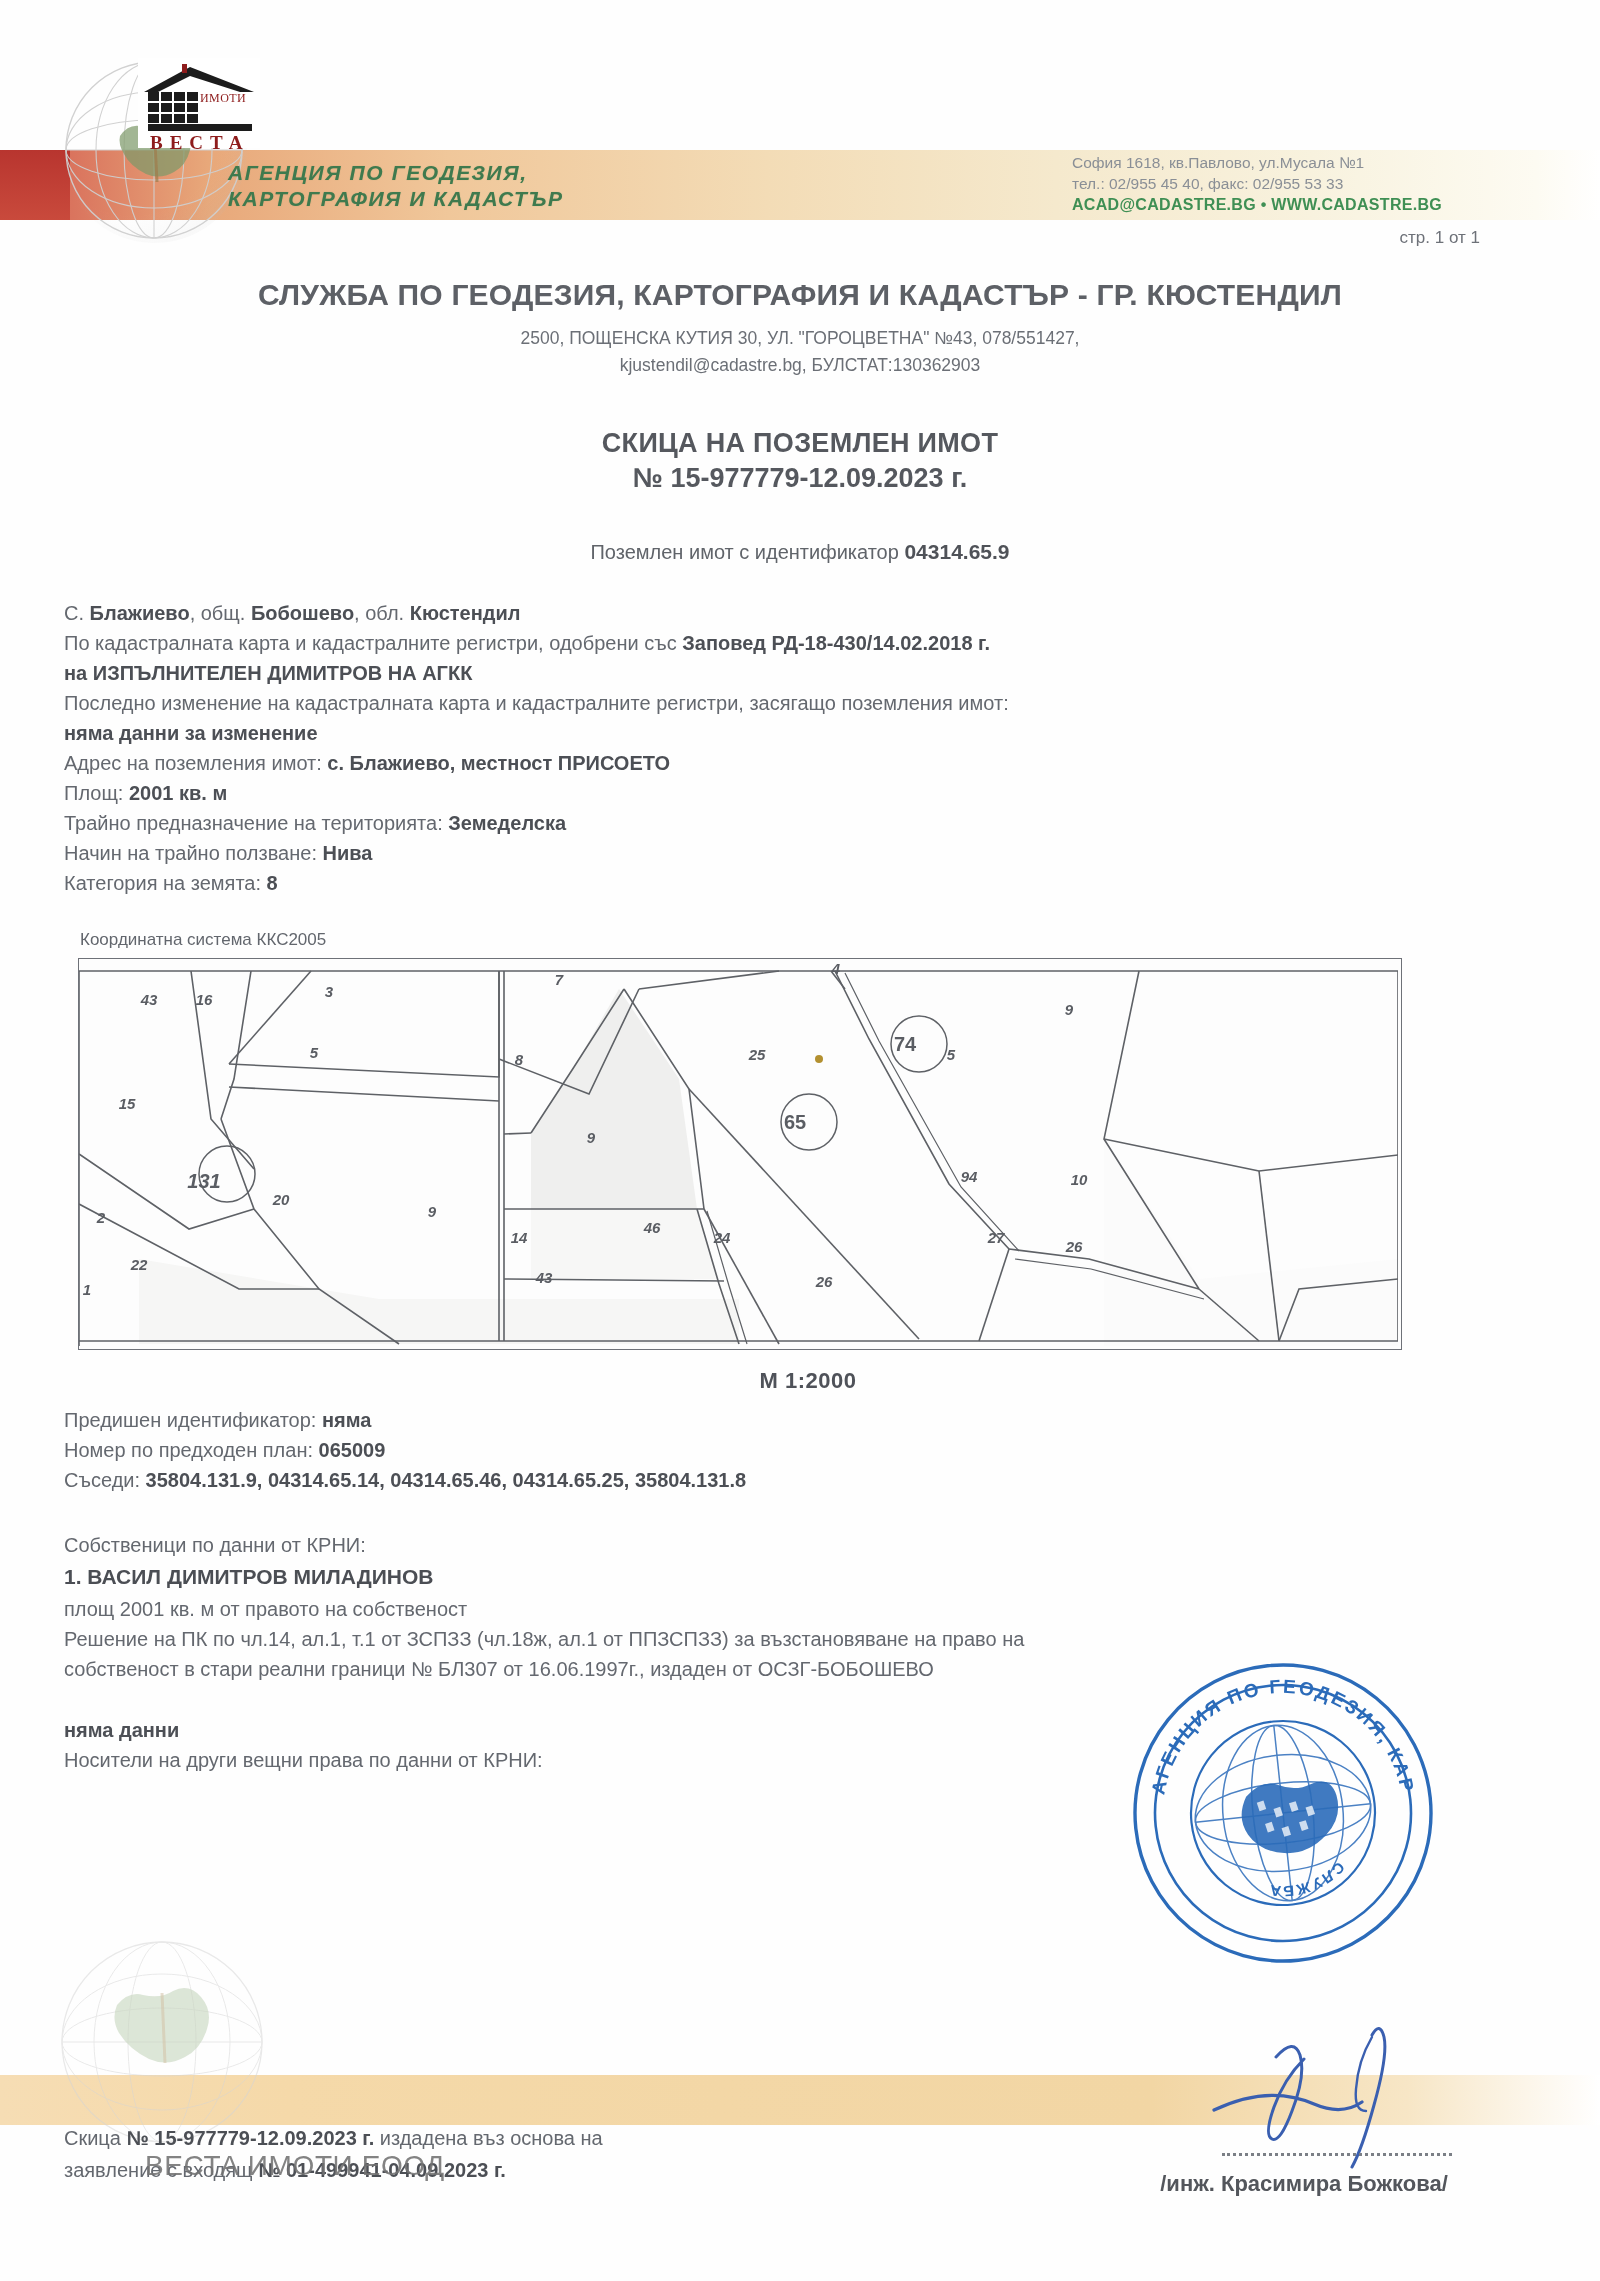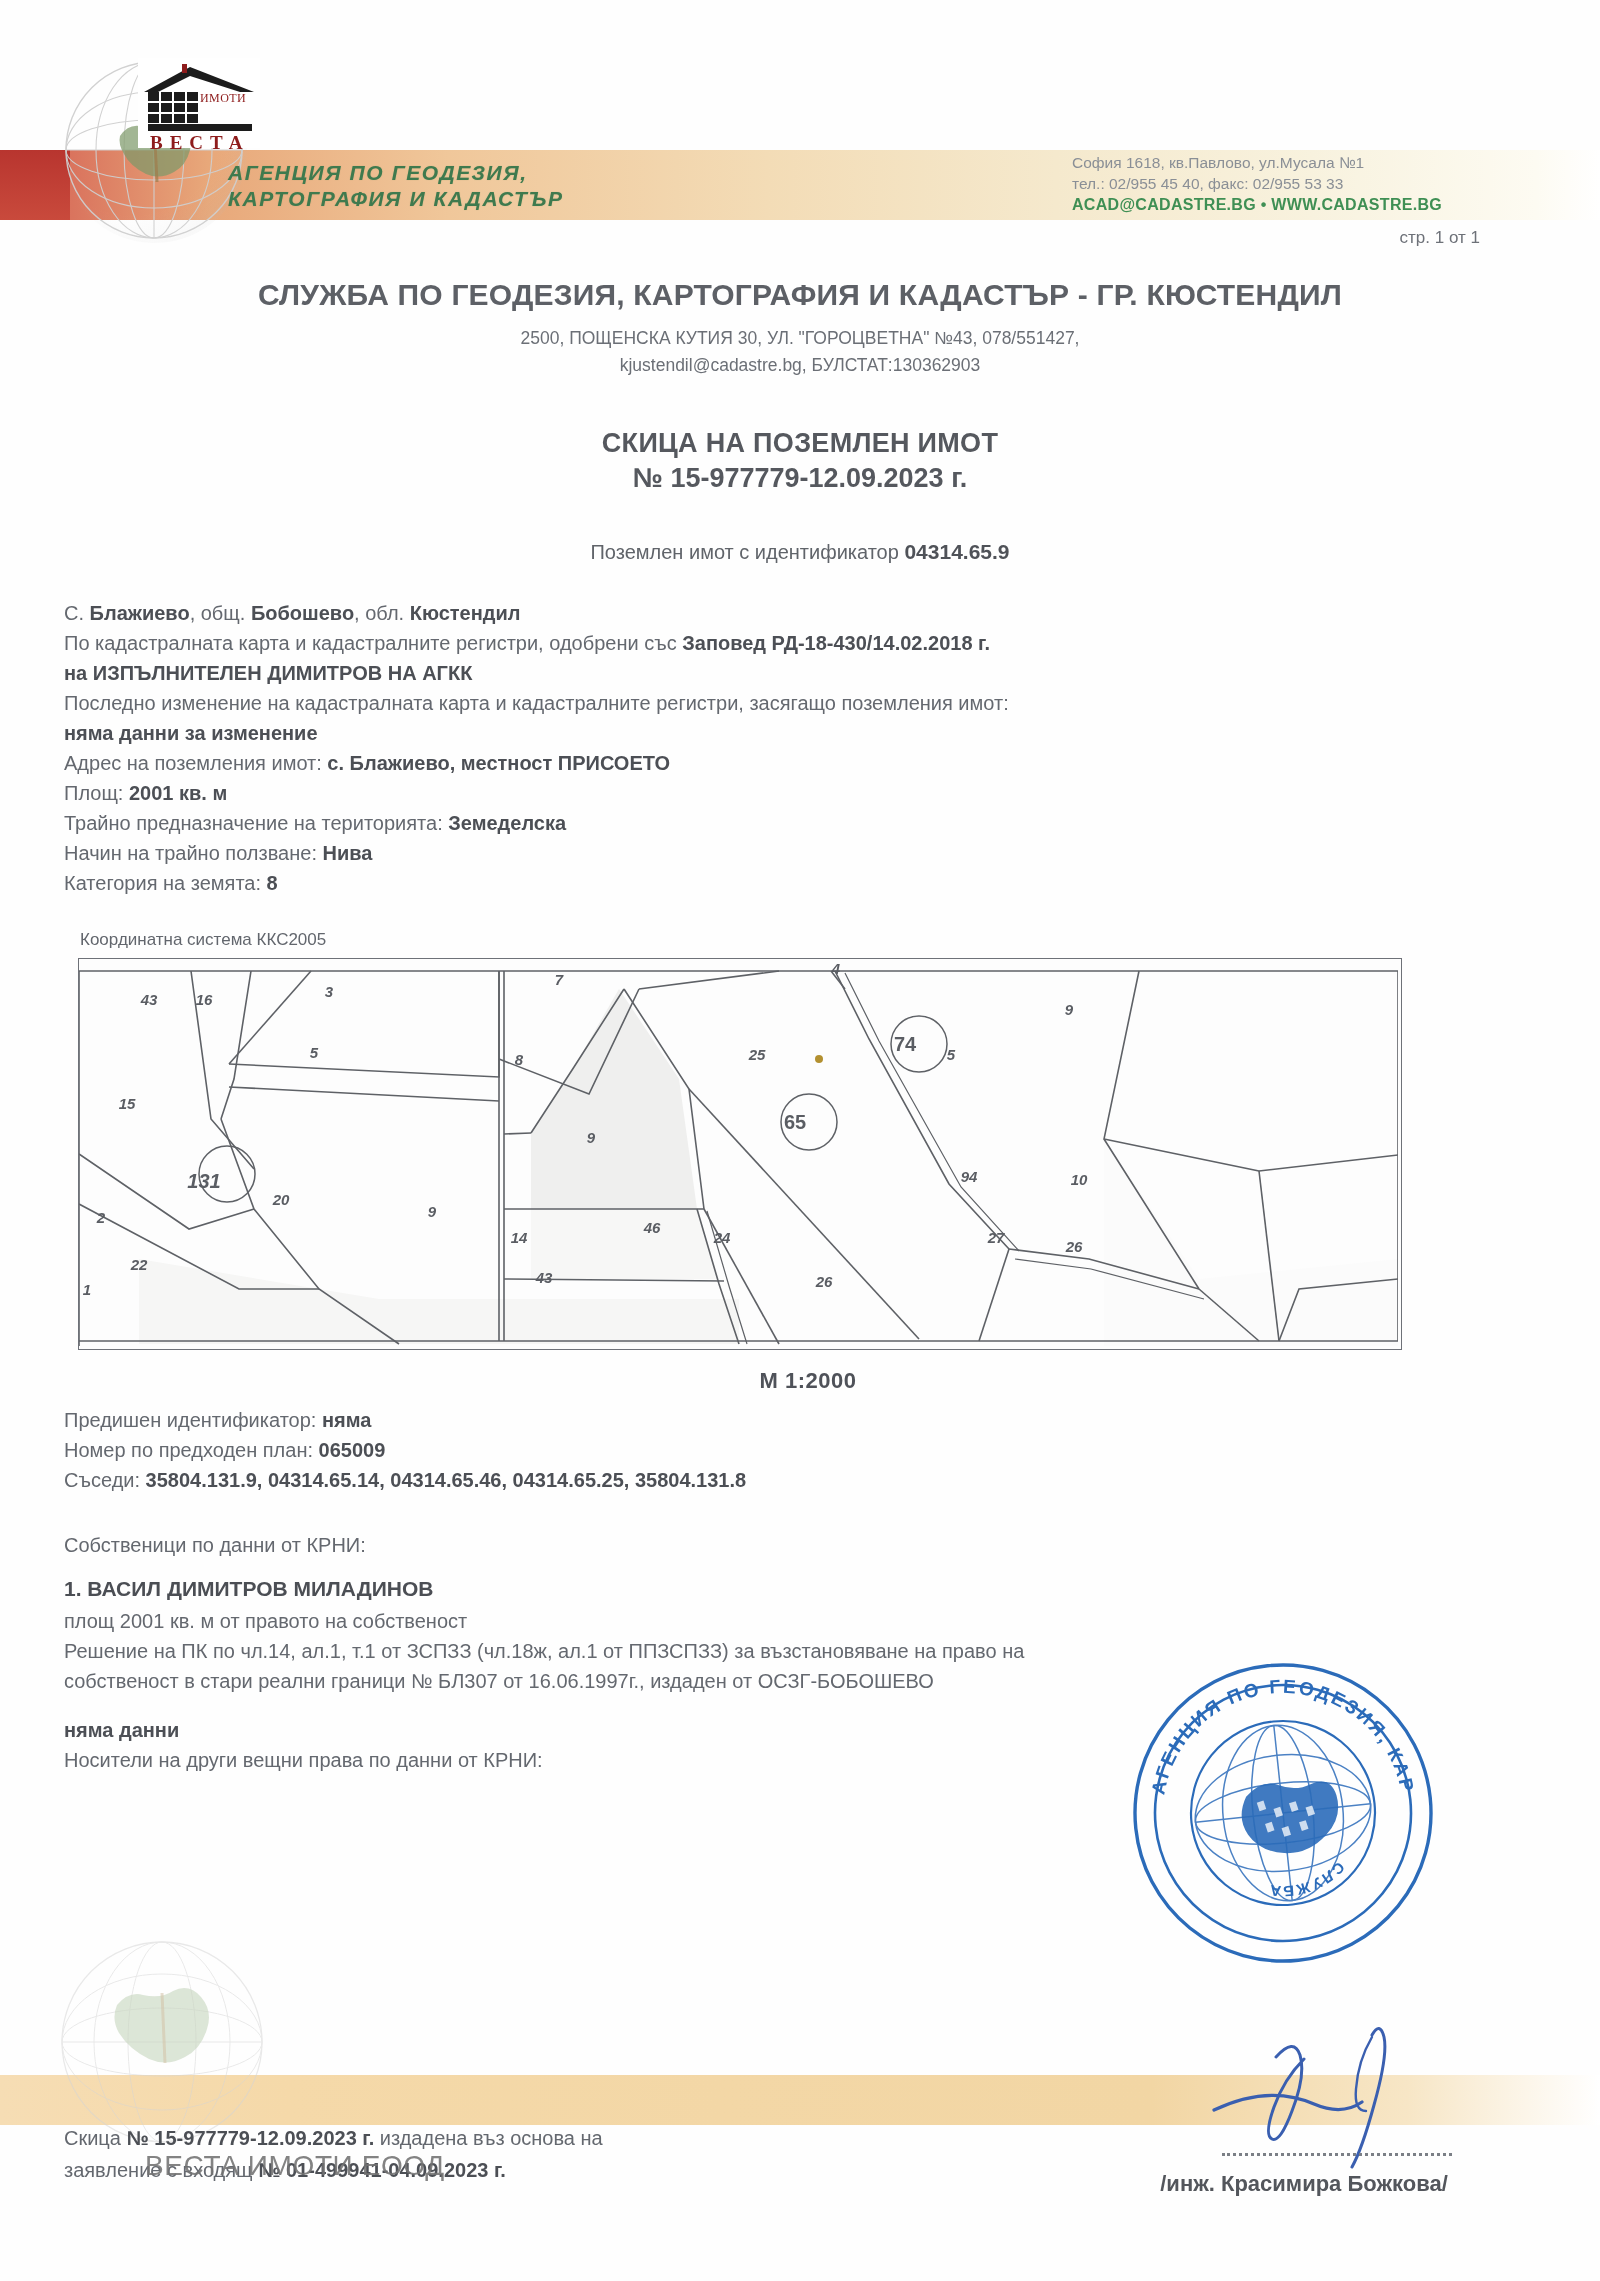--- a/index.html
+++ b/index.html
@@ -96,21 +96,21 @@
   }
   .map-frame svg{display:block;}
   .map-scale{
     position:absolute;left:8px;top:1368px;width:1600px;text-align:center;
     font-size:22px;font-weight:bold;color:#4f5259;letter-spacing:.5px;
   }
 
   
   .below-map{position:absolute;left:64px;top:1405px;width:1460px;}
   .owners{position:absolute;left:64px;top:1530px;width:1460px;}
-  .owners .name{font-size:21px;font-weight:bold;color:#4b4e54;line-height:34px;margin-top:12px;}
+  .owners .name{font-size:21px;font-weight:bold;color:#4b4e54;line-height:34px;}
   .rights{position:absolute;left:64px;top:1715px;width:1460px;}
 
   
   .stamp{
     position:absolute;left:1128px;top:1658px;width:310px;height:310px;
     transform:rotate(-6deg);
     opacity:.92;
   }
   .stamp svg{display:block;}
 

